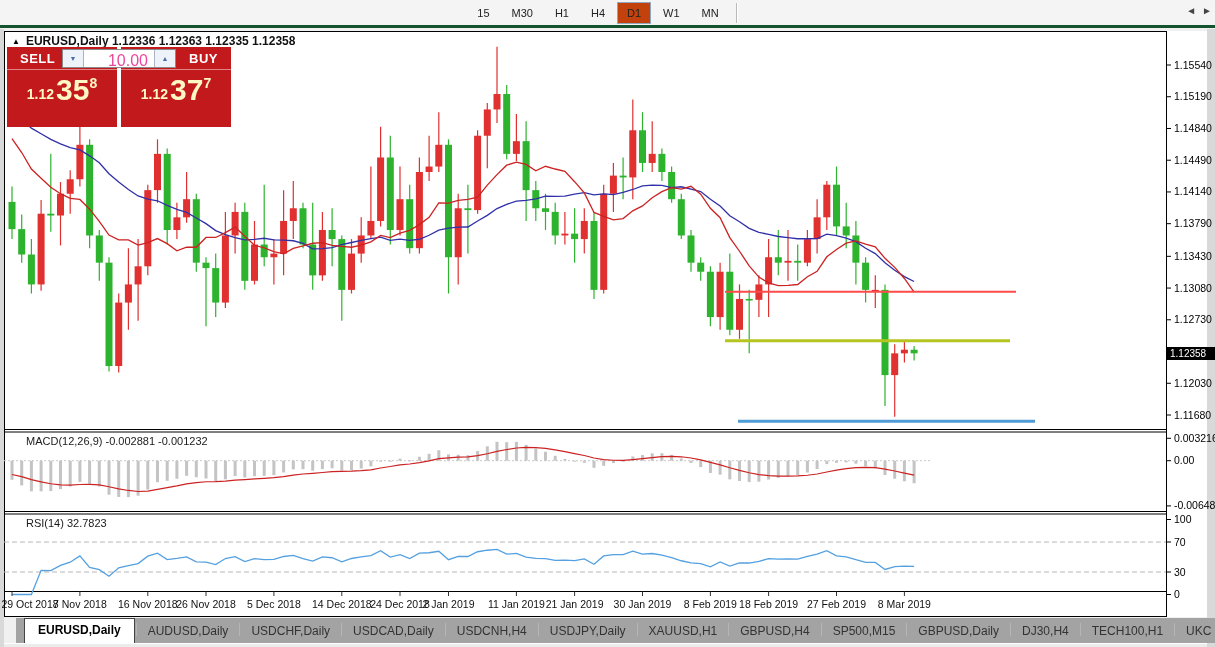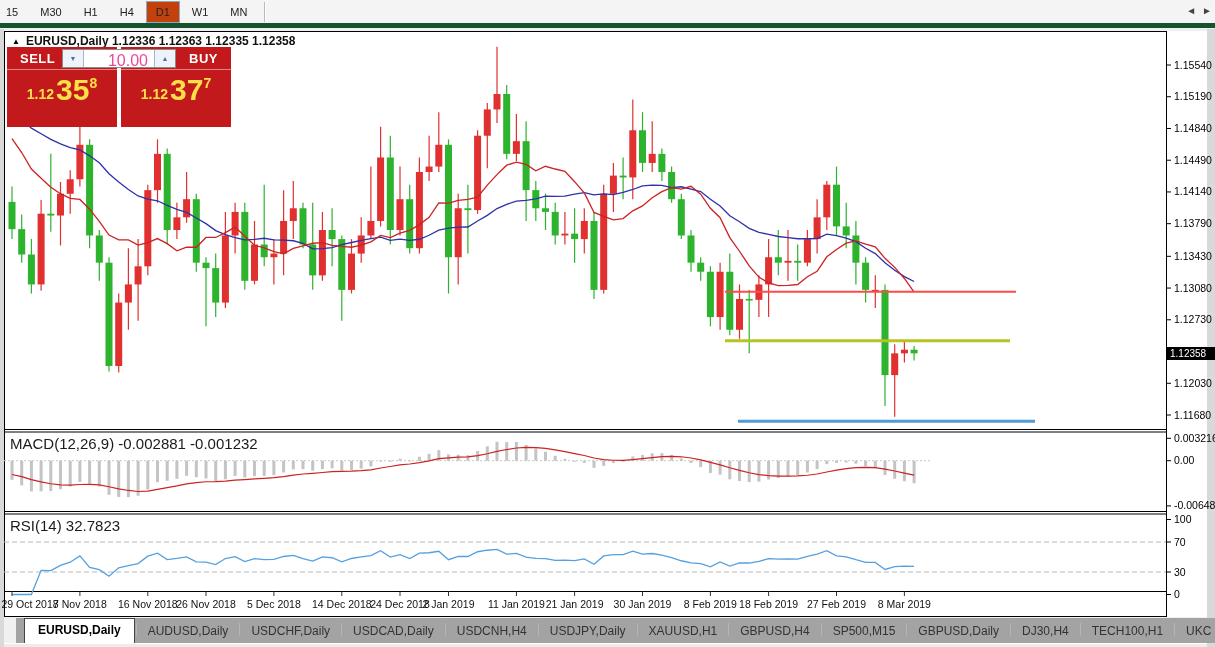--- a/index.html
+++ b/index.html
@@ -1,50 +1,50 @@
 <!DOCTYPE html>
 <html><head>
 <meta charset="utf-8">
 <style>
   * { margin:0; padding:0; box-sizing:border-box; }
   html,body { width:1215px; height:647px; overflow:hidden; background:#f0f0f0;
     font-family:"Liberation Sans","DejaVu Sans",sans-serif; }
   
   #toolbar { position:absolute; top:0; left:0; width:1215px; height:28px;
-    background:#f4f4f4; border-bottom:5px solid #14532d; display:flex; align-items:center; }
+    background:#f4f4f4; border-bottom:3px solid #14532d; display:flex; align-items:center;justify-content:center; }
   .tf-btn { font-size:11px; color:#222; padding:4px 9px; margin:0 1px; border:1px solid transparent;
     cursor:default; white-space:nowrap; }
   .tf-btn.active { background:#c2410c; border:1px solid #8fa8bf; }
   .tb-sep { width:2px; height:20px; border-left:1px solid #b9b9b9; border-right:1px solid #ffffff; margin:0 6px; }
   
   #chart { position:absolute; top:0; left:0; z-index:1; }
   #chart-title { position:absolute; top:34px; left:12px; z-index:5; font-size:12px; font-weight:600;
     color:#111; display:flex; align-items:center; gap:6px; }
   #chart-title .tri { font-size:8px; color:#000; }
   
   #trade-panel { position:absolute; top:47px; left:7px; width:224px; height:63px; z-index:6; }
   .side-box { position:absolute; top:0; height:80px; width:110px; background:#c2191d; }
   #sell-box { left:0; }  #buy-box { left:114px; }
   .side-head { height:23px; display:flex; align-items:center; font-size:13px; font-weight:bold;
     color:#fff; letter-spacing:.5px; border-bottom:1px solid rgba(255,220,220,.55); }
   #sell-box .side-head { padding-left:13px; }
   #buy-box .side-head { justify-content:flex-end; padding-right:13px; }
-  .side-price { height:39px; display:flex; align-items:center; justify-content:center; color:#fde047; }
+  .side-price { height:39px; display:flex; align-items:center; justify-content:center; color:#fef9c3; }
   .p-small { font-size:14px; font-weight:bold; margin-right:2px; margin-top:8px; }
   .p-big { font-size:30px; font-weight:bold; line-height:30px; }
   .p-sup { font-size:14px; font-weight:bold; position:relative; top:-7px; }
   #vol-spin { position:absolute; top:2px; left:55px; width:114px; height:19px; background:#fff;
     border:1px solid #8a8a8a; display:flex; z-index:7; }
   .spin-btn { width:21px; height:100%; background:#eef3fa; display:flex; align-items:center;
     justify-content:center; font-size:7px; color:#4a6ea9; cursor:default; }
   #spin-down { border-right:1px solid #aab4c2; }
   #spin-up { border-left:1px solid #aab4c2; }
   #vol-value { flex:1; font-size:16px; color:#ec4899; text-align:right; padding:2px 6px 0 0; }
   
-  .ind-label { position:absolute; left:10px; z-index:5; font-size:15px; color:#1a1a1a; }
+  .ind-label { position:absolute; left:26px; z-index:5; font-size:11px; color:#1a1a1a; }
   #macd-label { top:435px; }
   #rsi-label { top:517px; }
   
   #price-tag { position:absolute; left:1167px; top:347px; width:60px; height:13px; z-index:5;
     background:#000; color:#fff; font-size:10px; line-height:13px; padding-left:3px; }
   
   #tabbar { position:absolute; top:618px; left:16px; width:1215px; height:25px; background:#a3a3a3;
     display:flex; align-items:flex-end; overflow:hidden; z-index:5; }
   .tab { font-size:12px; color:#333; padding:4px 10px 5px 10px; white-space:nowrap; cursor:default; }
   .tab.active { background:#fff; border:1px solid #444; border-bottom:none; font-weight:bold;

